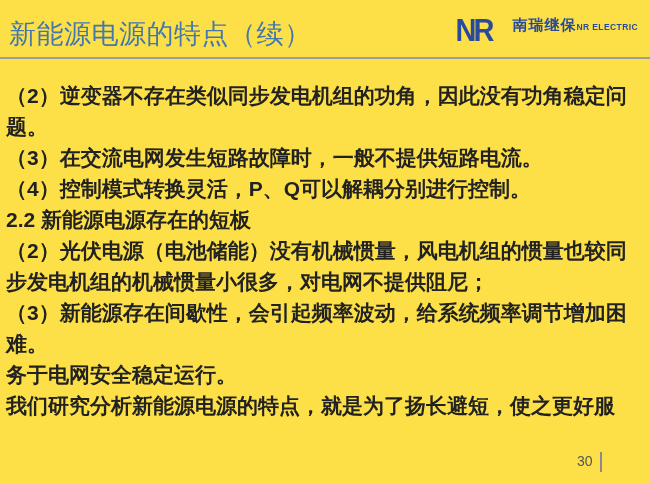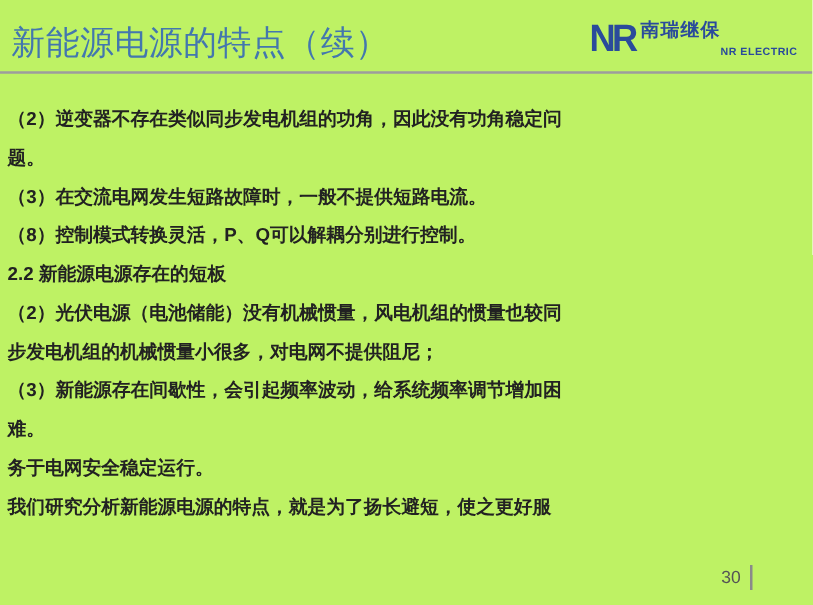--- a/index.html
+++ b/index.html
@@ -5,41 +5,41 @@
   html, body {
     margin: 0;
     padding: 0;
     background: #ffffff;
     font-family: "Liberation Sans", sans-serif;
   }
   .slide {
     position: relative;
     width: 650px;
     height: 484px;
-    background: #bef264;
+    background: #fde047;
     overflow: hidden;
   }
   
   .slide-title {
     position: absolute;
     left: 9px;
     top: 16px;
     font-size: 27px;
     font-weight: normal;
     color: #4377ae;
     letter-spacing: 0.5px;
     white-space: nowrap;
   }
   .logo {
     position: absolute;
     right: 12px;
     top: 17px;
     display: flex;
     align-items: flex-start;
-    gap: 5px;
+    gap: 21px;
   }
   .logo-mark {
     font-size: 29px;
     font-weight: 900;
     color: #2a4b9b;
     letter-spacing: -3px;
     line-height: 1;
     transform: scaleY(1.05);
   }
   .logo-text {
@@ -50,39 +50,39 @@
     font-size: 15px;
     font-weight: bold;
     color: #2a4b9b;
     letter-spacing: 1px;
   }
   .logo-en {
     font-size: 8.5px;
     font-weight: bold;
     color: #2a4b9b;
     letter-spacing: 0.4px;
-    margin-top: 20px;
+    margin-top: 6px;
   }
   .header-divider {
     position: absolute;
     left: 0;
     top: 57px;
     width: 650px;
     height: 2px;
     background: #9d9d9d;
   }
   
   .content {
     position: absolute;
     left: 6px;
     top: 80px;
     width: 642px;
     color: #222222;
     font-weight: bold;
-    font-size: 15px;
+    font-size: 21px;
   }
   .line {
     height: 31px;
     line-height: 31px;
     white-space: nowrap;
   }
   
   .page-divider {
     position: absolute;
     left: 600px;
@@ -113,21 +113,21 @@
       <span class="logo-en">NR ELECTRIC</span>
     </span>
   </div>
 
   <div class="header-divider"></div>
 
   <div class="content">
     <div class="line">（2）逆变器不存在类似同步发电机组的功角，因此没有功角稳定问</div>
     <div class="line">题。</div>
     <div class="line">（3）在交流电网发生短路故障时，一般不提供短路电流。</div>
-    <div class="line">（8）控制模式转换灵活，P、Q可以解耦分别进行控制。</div>
+    <div class="line">（4）控制模式转换灵活，P、Q可以解耦分别进行控制。</div>
     <div class="line">2.2 新能源电源存在的短板</div>
     <div class="line">（2）光伏电源（电池储能）没有机械惯量，风电机组的惯量也较同</div>
     <div class="line">步发电机组的机械惯量小很多，对电网不提供阻尼；</div>
     <div class="line">（3）新能源存在间歇性，会引起频率波动，给系统频率调节增加困</div>
     <div class="line">难。</div>
     <div class="line">务于电网安全稳定运行。</div>
     <div class="line">我们研究分析新能源电源的特点，就是为了扬长避短，使之更好服</div>
   </div>
 
   <div class="page-divider"></div>

